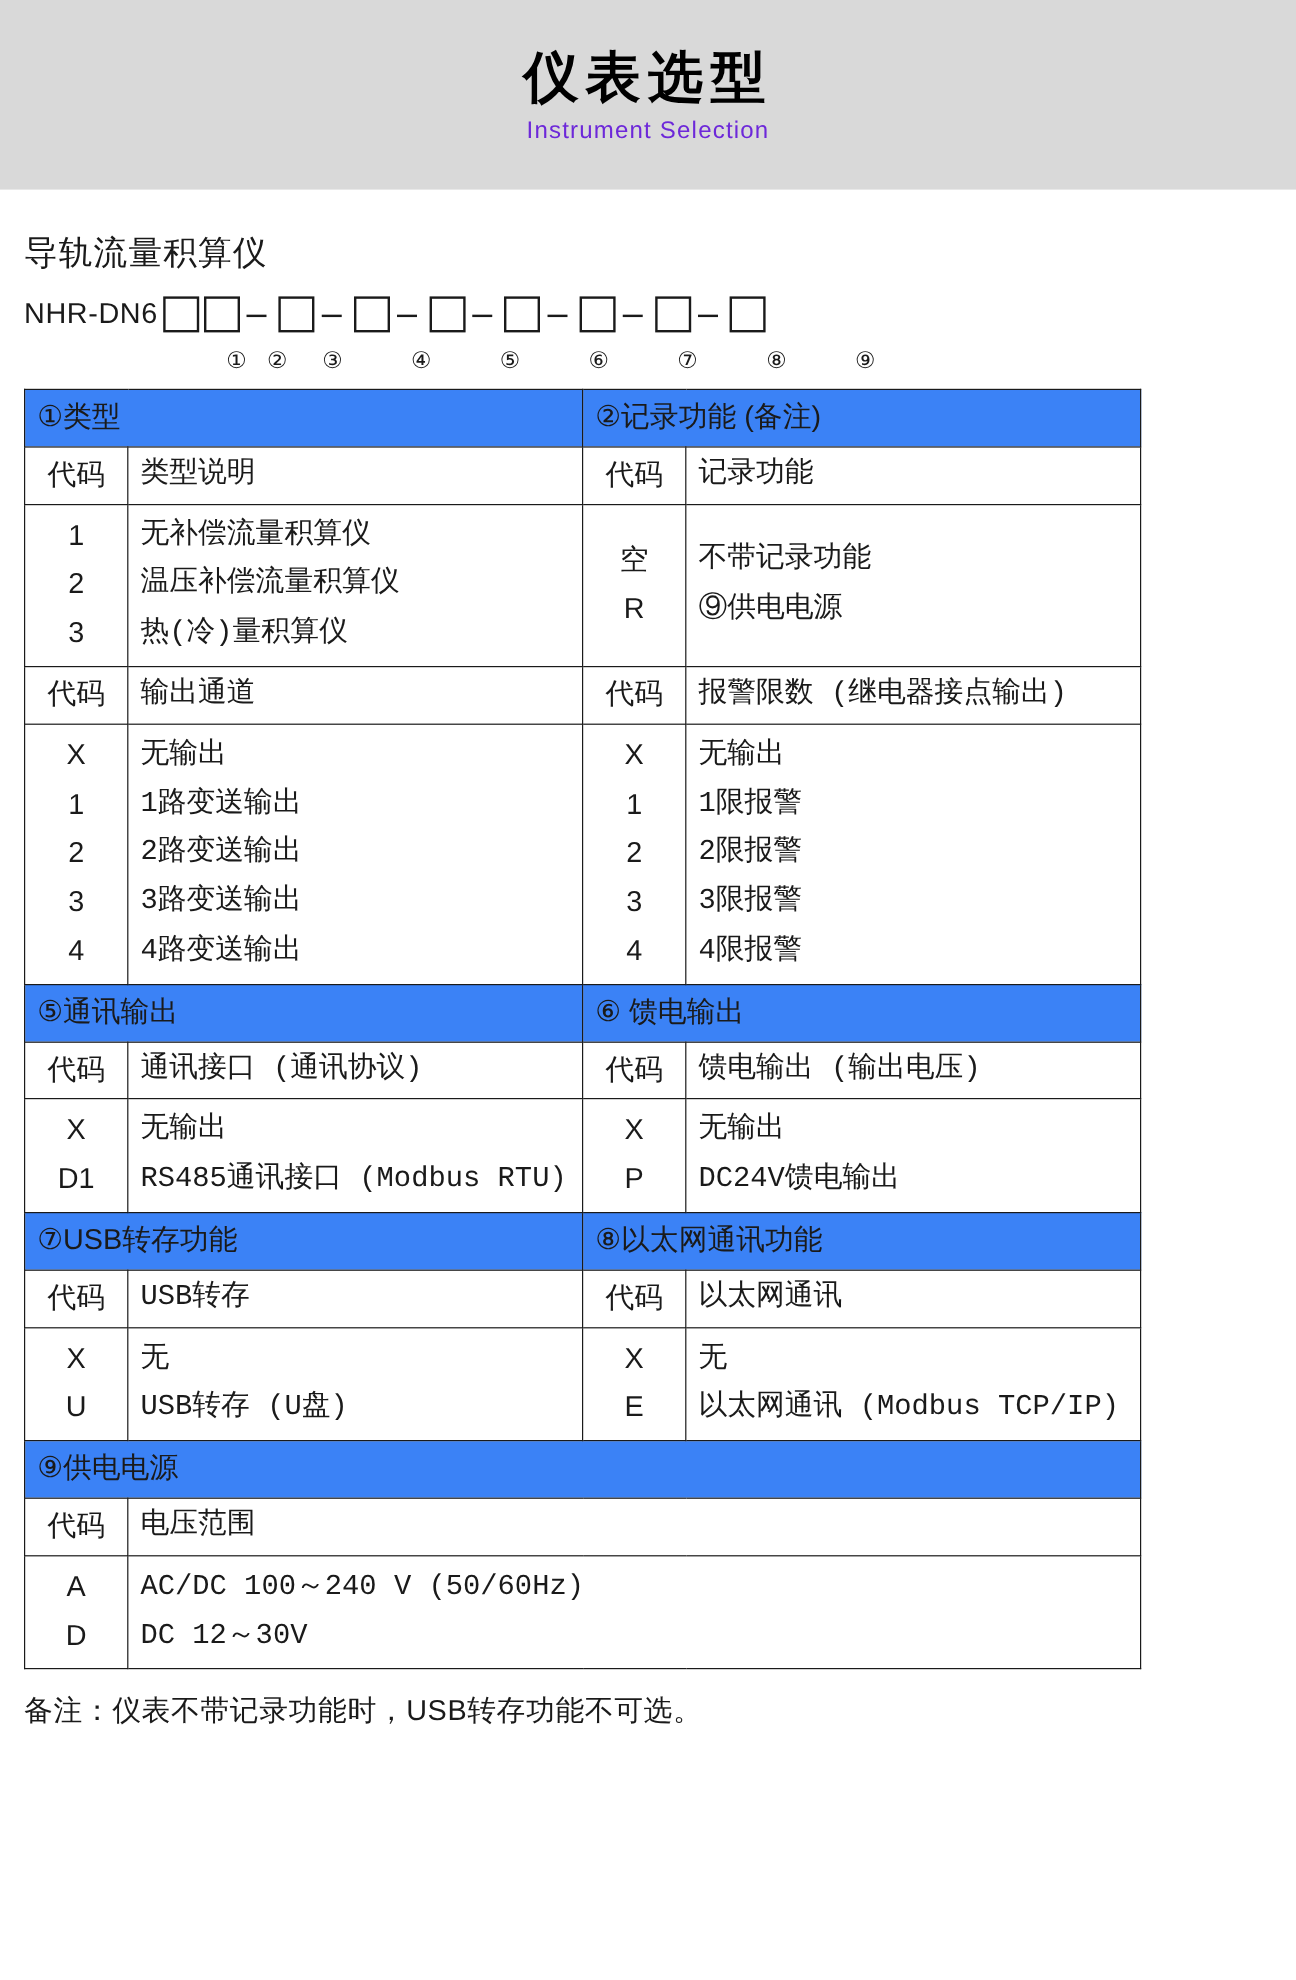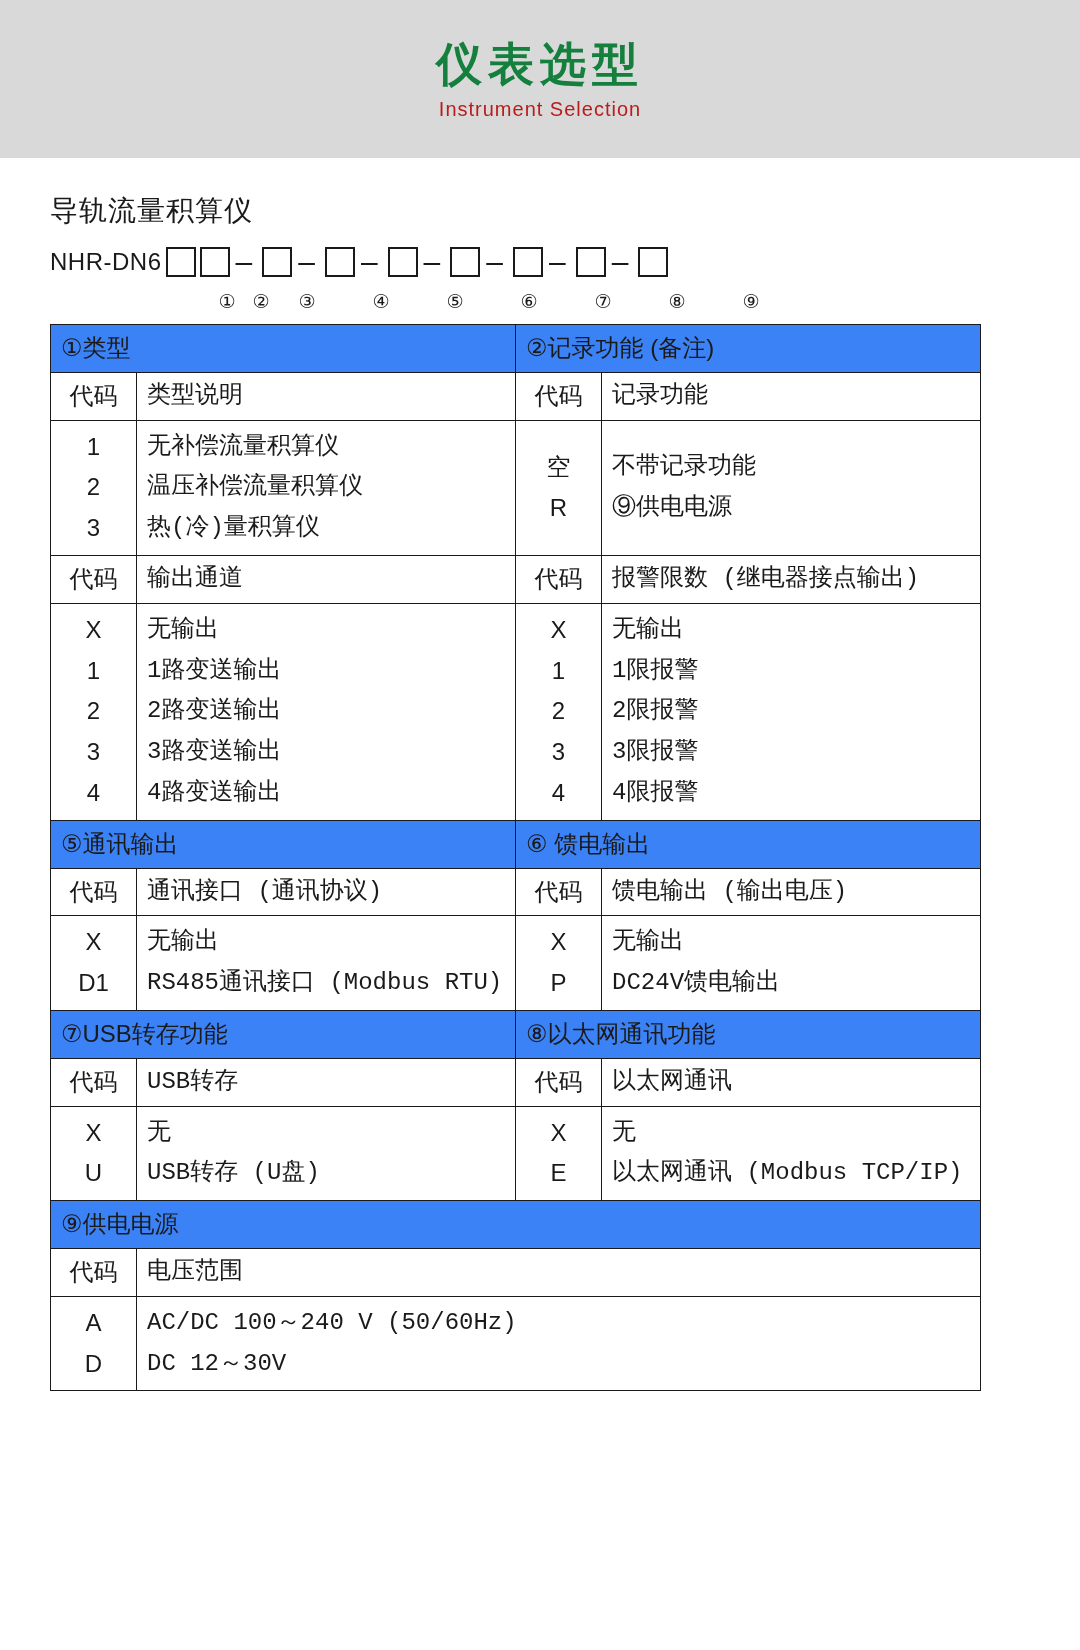--- a/index.html
+++ b/index.html
@@ -21,33 +21,33 @@
     background: #d9d9d9;
     display: flex;
     flex-direction: column;
     align-items: center;
     justify-content: center;
   }
   .banner-title {
     font-size: 46px;
     font-weight: bold;
     letter-spacing: 6px;
-    color: #15803d;
+    color: #000000;
     line-height: 1.2;
   }
   .banner-sub {
     font-size: 20px;
-    color: #b91c1c;
+    color: #6d28d9;
     letter-spacing: 1px;
     margin-top: 6px;
   }
 
   
   .content {
-    padding: 0 50px;
+    padding: 0 20px;
   }
   .product-name {
     font-size: 28px;
     margin-top: 34px;
     margin-bottom: 6px;
     letter-spacing: 1px;
   }
   .model-row {
     display: flex;
     align-items: center;
@@ -366,13 +366,14 @@
         <td class="left" colspan="3">
           <span class="cellstack">
             <span>AC/DC 100～240 V (50/60Hz)</span>
             <span>DC 12～30V</span>
           </span>
         </td>
       </tr>
     </tbody>
   </table>
 
+  <div class="note">备注：仪表不带记录功能时，USB转存功能不可选。</div>
 </div>
 
 </body></html>

